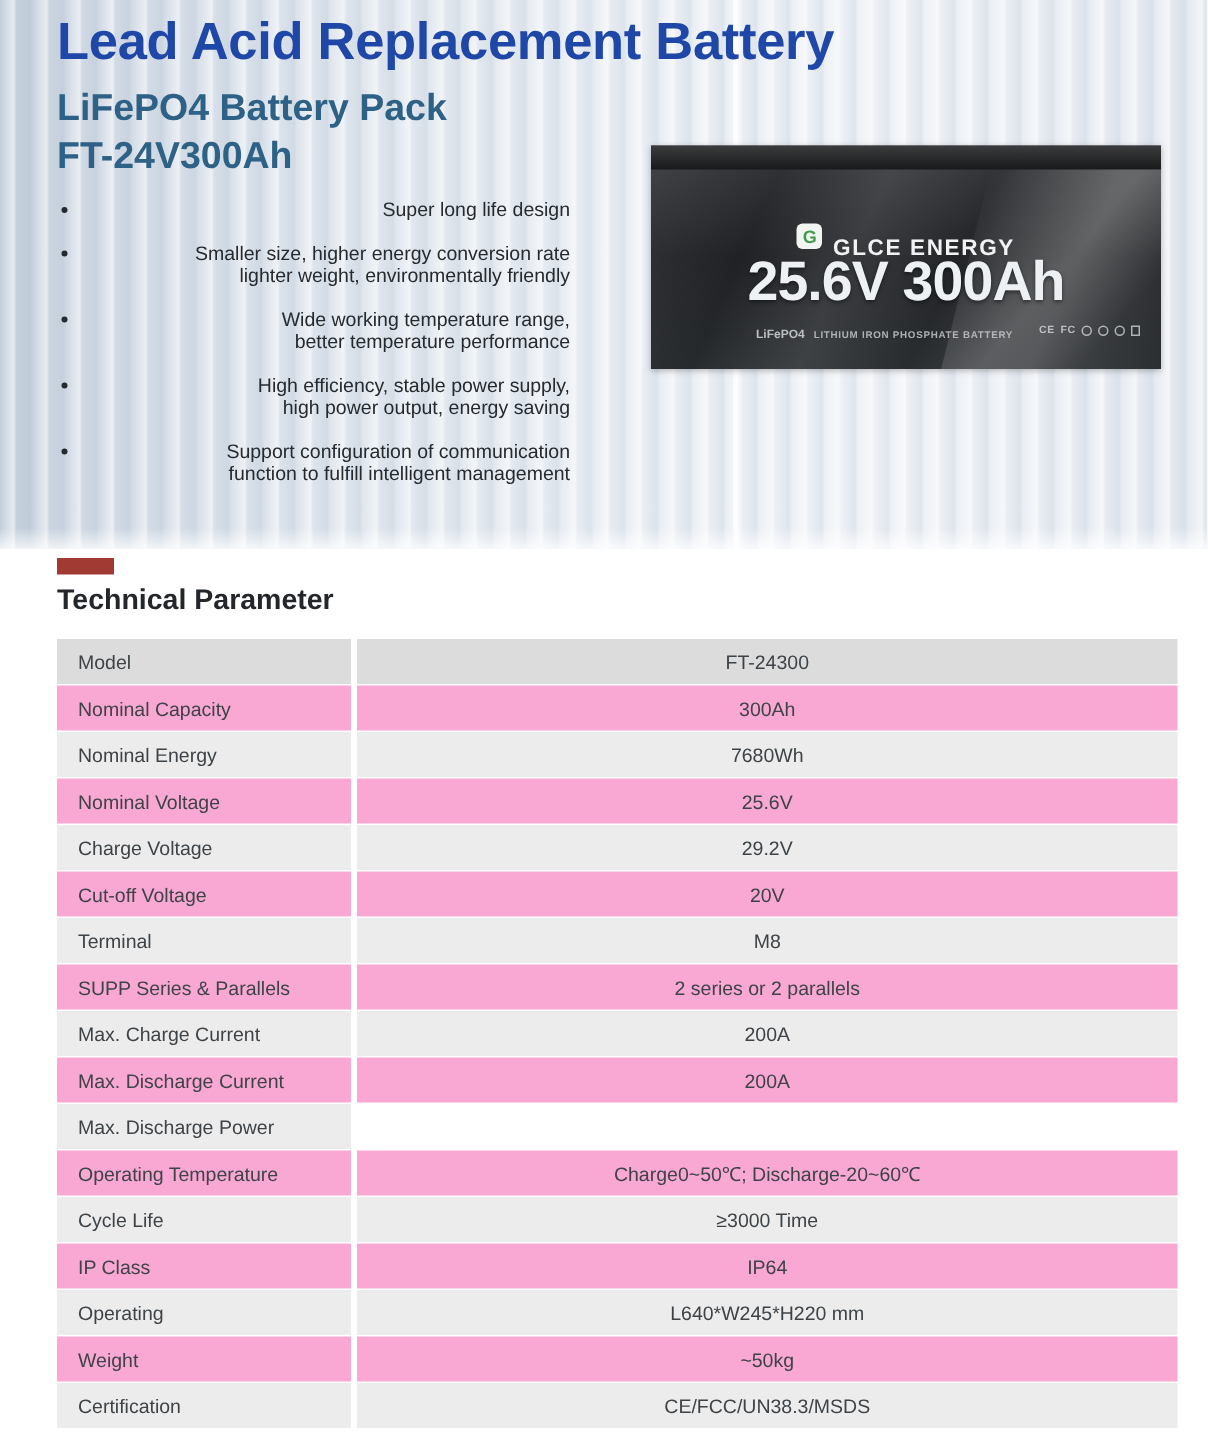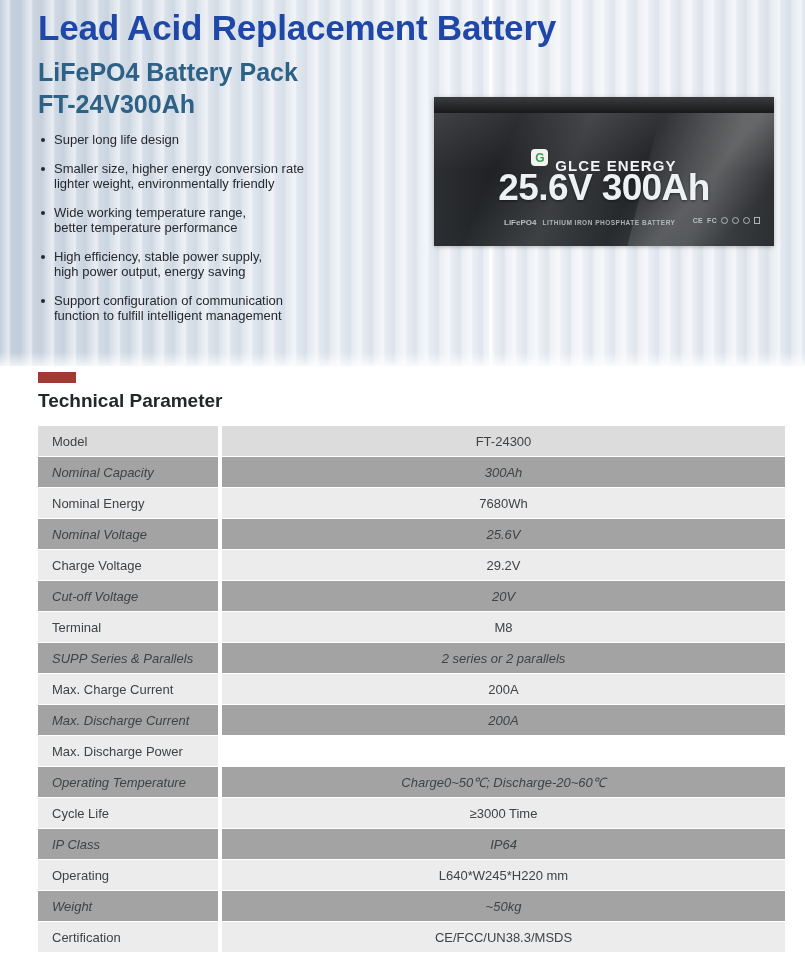--- a/index.html
+++ b/index.html
@@ -88,20 +88,21 @@
     width: 340px;
   }
   .feature {
     position: relative;
     padding-left: 14px;
     margin-bottom: 13px;
     font-size: 13px;
     line-height: 15.5px;
     color: #262a2e;
     white-space: pre-line;
+    text-align: right;
   }
   .feature::before {
     content: "";
     position: absolute;
     left: 1px;
     top: 6px;
     width: 4px;
     height: 4px;
     border-radius: 50%;
     background: #262a2e;
@@ -255,21 +256,21 @@
     left: 38px;
     top: 60px;
     width: 747px;
   }
   .row {
     display: flex;
     height: 30px;
     margin-bottom: 0;
   }
   .cell-label {
-    width: 180px;
+    width: 196px;
     display: flex;
     align-items: center;
     padding-left: 14px;
     font-size: 13px;
     color: #3e4347;
   }
   .cell-gap { width: 4px; background: #ffffff; }
   .cell-value {
     flex: 1;
     display: flex;
@@ -278,21 +279,21 @@
     font-size: 13px;
     color: #3e4347;
   }
   .row.sep { height: 1px; background: #ffffff; }
 
   .row.shade-dark  .cell-label,
   .row.shade-dark  .cell-value { background: #dcdcdc; }
   .row.shade-odd   .cell-label,
   .row.shade-odd   .cell-value { background: #ececec; }
   .row.shade-even  .cell-label,
-  .row.shade-even  .cell-value { background: #a3a3a3; font-style: italic; }
+  .row.shade-even  .cell-value { background: #f9a8d4; }
 </style>
 </head>
 <body>
 
 <div class="hero">
   <div class="hero-seam"></div>
 
   <div class="title">Lead Acid Replacement Battery</div>
   <div class="subtitle1">LiFePO4 Battery Pack</div>
   <div class="subtitle2">FT-24V300Ah</div>

